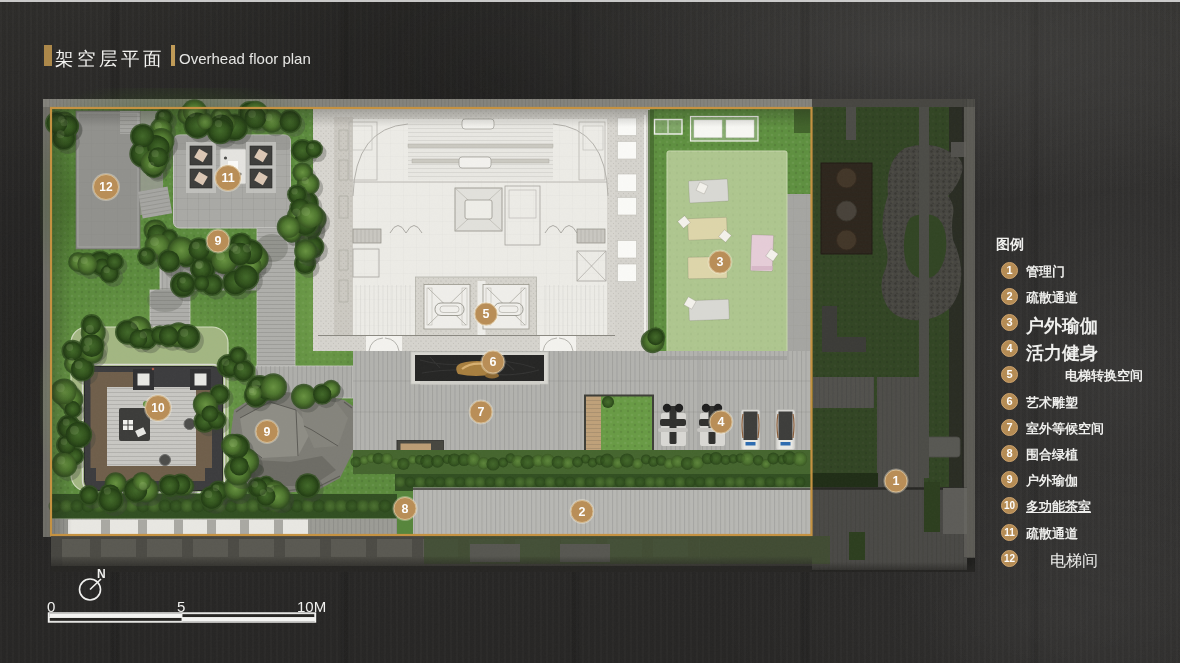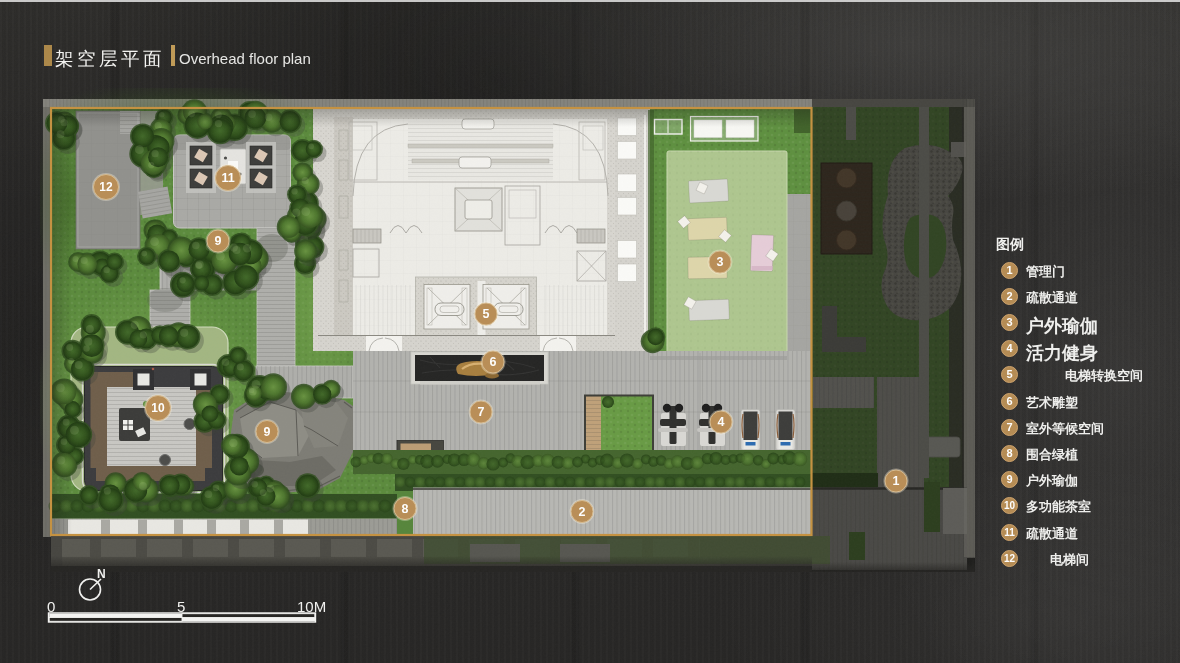--- a/index.html
+++ b/index.html
@@ -1116,25 +1116,25 @@
     <div style="position:absolute;left:1026px;top:367.3px;font-size:13px;font-weight:bold;color:#f0f0ee;padding-left:39px;">电梯转换空间</div>
     <div style="position:absolute;left:1001px;top:392.5px;width:17px;height:17px;border-radius:50%;background:#b58b52;border:1px solid #cda26b;box-sizing:border-box;color:#fff;font-size:11px;font-weight:bold;text-align:center;line-height:15.5px;">6</div>
     <div style="position:absolute;left:1026px;top:393.5px;font-size:13px;font-weight:bold;color:#f0f0ee;">艺术雕塑</div>
     <div style="position:absolute;left:1001px;top:418.7px;width:17px;height:17px;border-radius:50%;background:#b58b52;border:1px solid #cda26b;box-sizing:border-box;color:#fff;font-size:11px;font-weight:bold;text-align:center;line-height:15.5px;">7</div>
     <div style="position:absolute;left:1026px;top:419.7px;font-size:13px;font-weight:bold;color:#f0f0ee;">室外等候空间</div>
     <div style="position:absolute;left:1001px;top:444.9px;width:17px;height:17px;border-radius:50%;background:#b58b52;border:1px solid #cda26b;box-sizing:border-box;color:#fff;font-size:11px;font-weight:bold;text-align:center;line-height:15.5px;">8</div>
     <div style="position:absolute;left:1026px;top:445.9px;font-size:13px;font-weight:bold;color:#f0f0ee;">围合绿植</div>
     <div style="position:absolute;left:1001px;top:471.1px;width:17px;height:17px;border-radius:50%;background:#b58b52;border:1px solid #cda26b;box-sizing:border-box;color:#fff;font-size:11px;font-weight:bold;text-align:center;line-height:15.5px;">9</div>
     <div style="position:absolute;left:1026px;top:472.1px;font-size:13px;font-weight:bold;color:#f0f0ee;">户外瑜伽</div>
     <div style="position:absolute;left:1001px;top:497.29999999999995px;width:17px;height:17px;border-radius:50%;background:#b58b52;border:1px solid #cda26b;box-sizing:border-box;color:#fff;font-size:10px;font-weight:bold;text-align:center;line-height:15.5px;">10</div>
-    <div style="position:absolute;left:1026px;top:498.29999999999995px;font-size:13px;font-weight:bold;color:#f0f0ee;">多功能茶室</div>
+    <div style="position:absolute;left:1026px;top:498.29999999999995px;font-size:13px;font-weight:bold;color:#f0f0ee;text-decoration:underline;">多功能茶室</div>
     <div style="position:absolute;left:1001px;top:523.5px;width:17px;height:17px;border-radius:50%;background:#b58b52;border:1px solid #cda26b;box-sizing:border-box;color:#fff;font-size:10px;font-weight:bold;text-align:center;line-height:15.5px;">11</div>
     <div style="position:absolute;left:1026px;top:524.5px;font-size:13px;font-weight:bold;color:#f0f0ee;">疏散通道</div>
     <div style="position:absolute;left:1001px;top:549.7px;width:17px;height:17px;border-radius:50%;background:#b58b52;border:1px solid #cda26b;box-sizing:border-box;color:#fff;font-size:10px;font-weight:bold;text-align:center;line-height:15.5px;">12</div>
-    <div style="position:absolute;left:1026px;top:550.7px;font-size:13px;font-weight:bold;color:#f0f0ee;padding-left:24px;">电梯间</div>
+    <div style="position:absolute;left:1026px;top:550.7px;font-size:16px;font-weight:normal;color:#f0f0ee;padding-left:24px;">电梯间</div>
 <svg width="340" height="70" viewBox="0 0 340 70" style="position:absolute;left:30px;top:565px;">
 <circle cx="60" cy="24.5" r="10.5" fill="none" stroke="#f2f2f0" stroke-width="1.6"></circle>
 <path d="M60 24.5 L71 14" stroke="#f2f2f0" stroke-width="1.6"></path>
 <text x="67" y="13" font-size="12" font-weight="bold" fill="#f2f2f0">N</text>
 <text x="17" y="47" font-size="15" fill="#f2f2f0">0</text>
 <text x="147" y="47" font-size="15" fill="#f2f2f0">5</text>
 <text x="267" y="47" font-size="15" fill="#f2f2f0">10M</text>
 <rect x="18.5" y="48" width="267" height="9" fill="#23221f" stroke="#f5f5f3" stroke-width="1.4"></rect>
 <rect x="19.2" y="48.7" width="132.8" height="3.8" fill="#f5f5f3"></rect>
 <rect x="152" y="52.5" width="133" height="3.8" fill="#f5f5f3"></rect>

